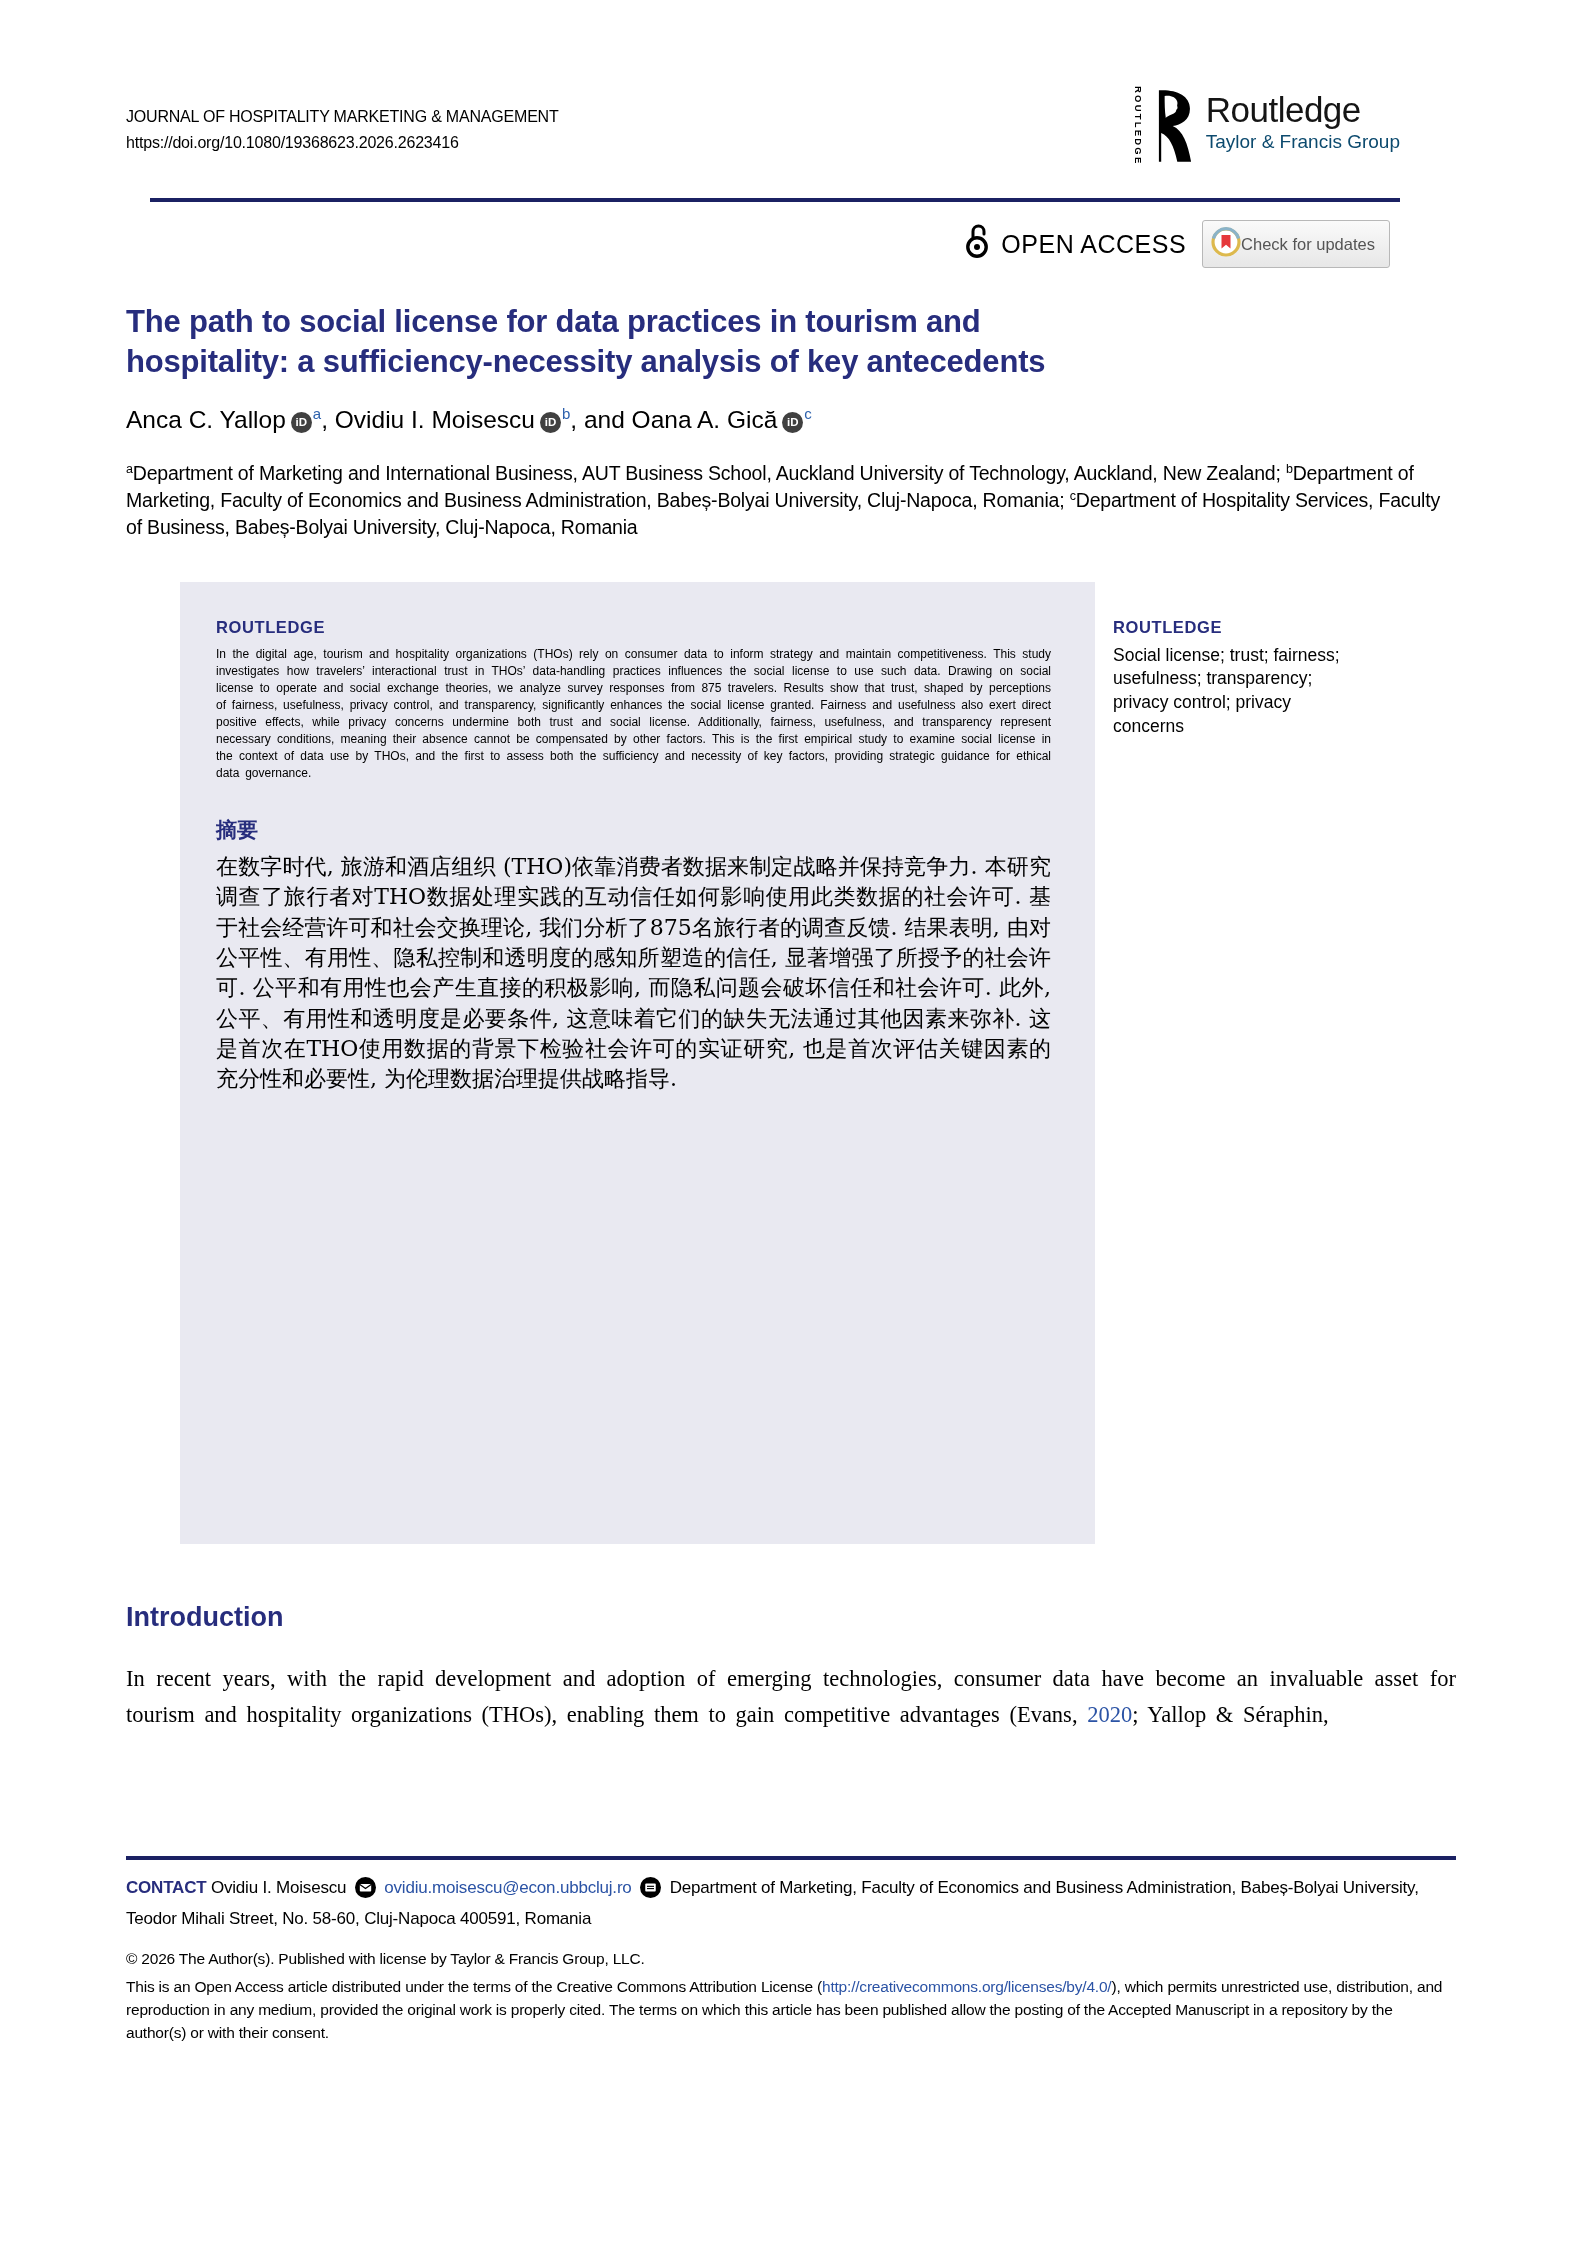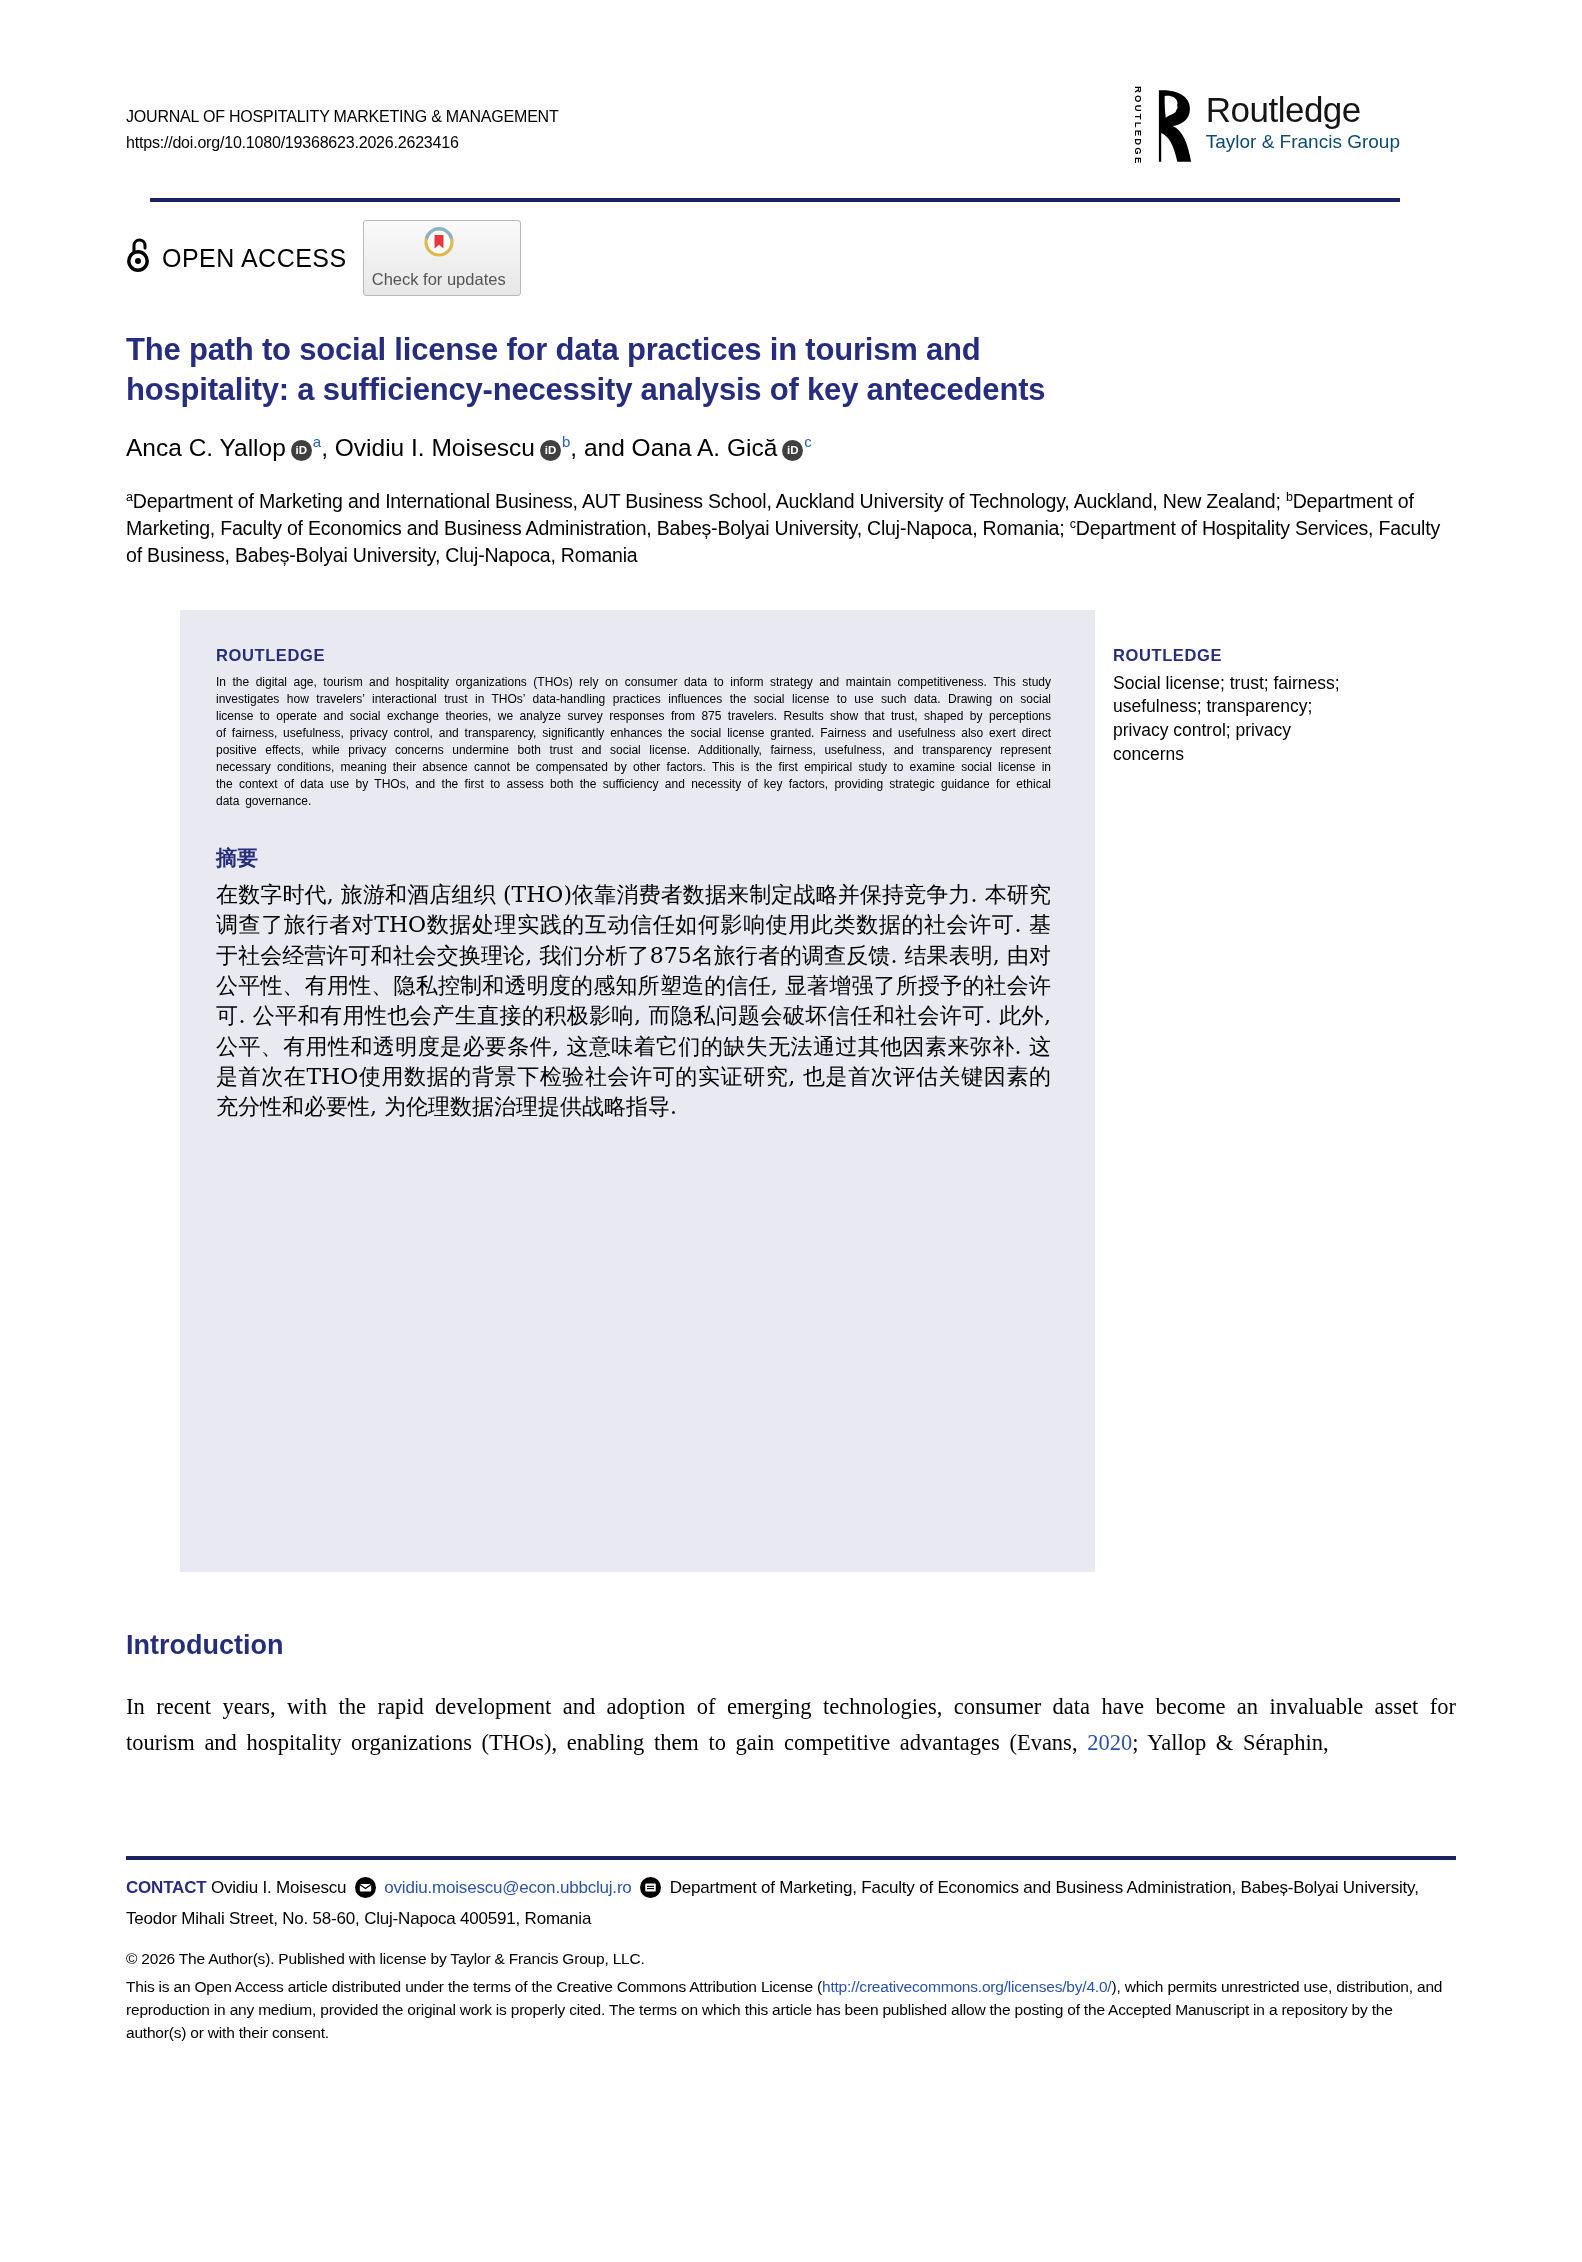--- a/index.html
+++ b/index.html
@@ -14,24 +14,24 @@
   .journal-name{font-weight:400;}
   .journal-doi{font-weight:400;}
   .logo-block{display:flex;align-items:flex-start;gap:8px;margin-right:56px;}
   .logo-vert{writing-mode:vertical-rl;font-size:9.5px;font-weight:bold;letter-spacing:2.2px;height:86px;margin-top:2px;}
   .logo-mark svg{display:block;}
   .logo-text{margin-top:8px;}
   .logo-name{font-size:35px;letter-spacing:-0.5px;color:#151515;font-weight:500;line-height:1.05;}
   .logo-tagline{font-size:19px;color:#0c4a6e;margin-top:2px;}
   .header-rule{height:4px;background:#1b2163;margin-top:26px;margin-left:24px;width:1250px;}
   
-  .oa-row{display:flex;align-items:center;gap:16px;margin-top:18px;margin-right:66px;}
+  .oa-row{display:flex;justify-content:flex-end;align-items:center;gap:16px;margin-top:18px;margin-right:66px;}
   .oa{display:flex;align-items:center;gap:10px;font-size:25px;letter-spacing:0.5px;color:#000;}
   .check-btn{border:1px solid #b8b8b8;background:linear-gradient(#fafafa,#e7e7e7);border-radius:3px;
-    padding:6px 14px 6px 8px;display:flex;gap:9px;align-items:center;font-size:16.5px;color:#555;flex-direction:column;}
+    padding:6px 14px 6px 8px;display:flex;align-items:center;font-size:16.5px;color:#555;}
   
   .title{margin-top:34px;font-size:31px;font-weight:bold;color:#272d7d;line-height:1.3;letter-spacing:-0.2px;}
   .title span{display:block;}
   .authors{margin-top:22px;font-size:24.5px;color:#000;}
   .orcid{display:inline-block;width:21px;height:21px;border-radius:50%;background:#404040;color:#fff;
     font-size:11.5px;font-weight:bold;text-align:center;line-height:21px;margin:0 1px 0 5px;vertical-align:2px;}
   .authors sup{color:#2d61ad;font-size:15px;}
   .affiliations{margin-top:26px;font-size:19.5px;line-height:1.4;max-width:1332px;letter-spacing:-0.2px;}
   .affiliations sup{font-size:12.5px;}
   

